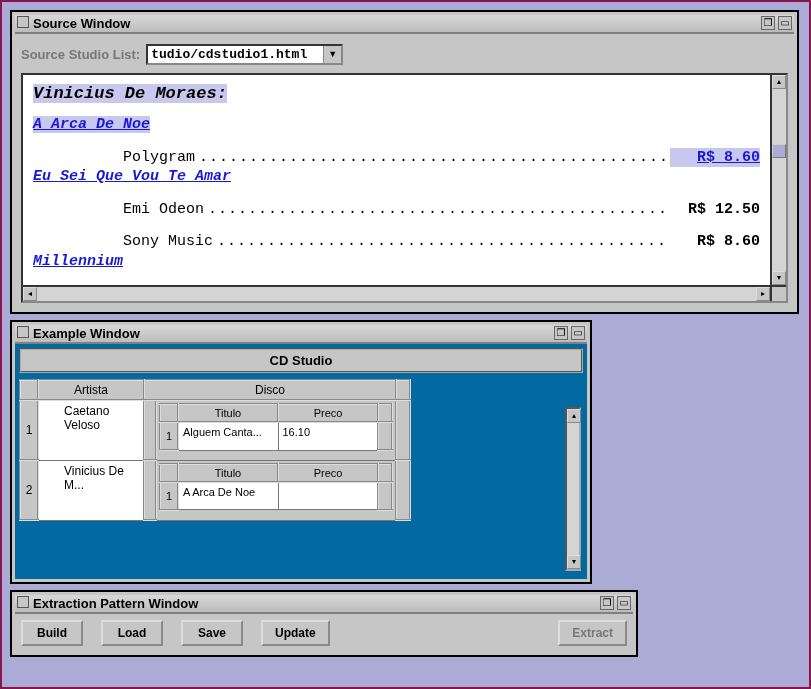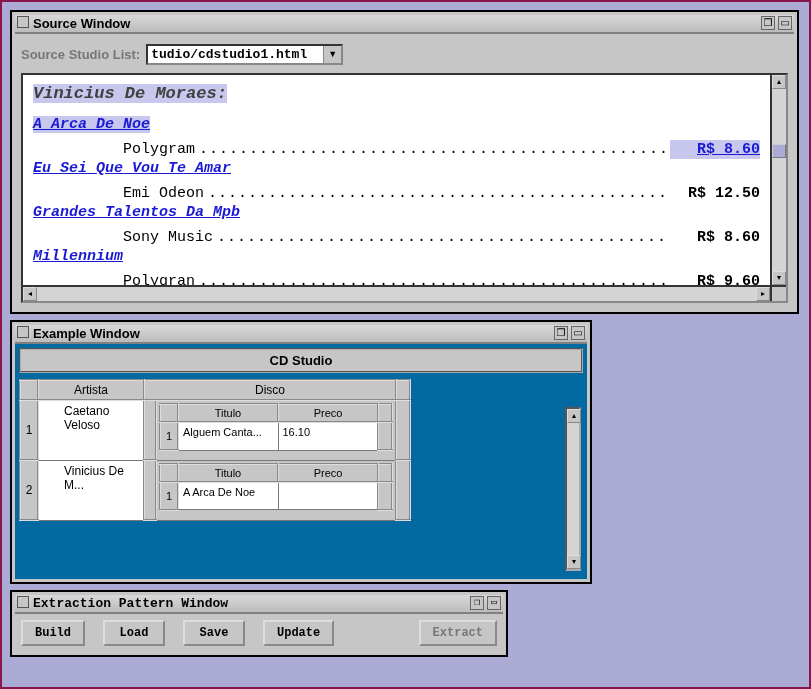--- a/index.html
+++ b/index.html
@@ -121,37 +121,37 @@
     inset: 0 16px 16px 0;
     overflow: hidden;
     padding: 8px 10px;
     font-family: "Courier New", monospace;
     font-size: 15px;
     line-height: 1.3;
   }
   .artist-head {
     font-style: italic;
     font-weight: bold;
-    color: #404040;
+    color: #000000;
     background: #c8c8ee;
     display: inline;
     font-size: 17px;
   }
   .album-link {
     color: #1a1ad4;
     text-decoration: underline;
     font-style: italic;
     font-weight: bold;
   }
   .album-link.sel { background: #c8c8ee; }
   .src-line {
     display: flex;
     white-space: nowrap;
     align-items: center;
-    margin-top: 5px;
+    margin-top: 13px;
   }
   .indent { display:inline-block; width: 90px; }
   .label-name { font-family: "Courier New", monospace; }
   .dots {
     flex: 1;
     overflow: hidden;
     letter-spacing: 1px;
     color: #000;
     padding: 0 4px;
   }
@@ -276,21 +276,21 @@
 
   .ex-scroll-wrap { position: relative; height: 196px; }
   .ex-vscroll {
     position: absolute; right: 2px; top: 28px; bottom: 4px;
     width: 16px; background: #c6c6c6;
     display: flex; flex-direction: column;
     border: 2px inset #aaa;
   }
 
   
-  .extract-panel { width: 498px; font-family: Liberation Mono, monospace; }
+  .extract-panel { width: 628px; }
   .extract-body {
     background: #c6c6c6;
     padding: 6px;
     display: flex;
     gap: 18px;
   }
   .btn {
     border: 2px outset #ddd;
     background: #c6c6c6;
     padding: 4px 12px;
@@ -337,21 +337,20 @@
                 <span class="dots"> ............................................................</span>
                 <span class="price sel">R$  8.60</span>
               </div>
               <div><a class="album-link">Eu Sei Que Vou Te Amar</a></div>
               <div class="src-line">
                 <span class="indent"></span>
                 <span class="label-name">Emi Odeon</span>
                 <span class="dots"> ............................................................</span>
                 <span class="price">R$  12.50</span>
               </div>
-              <div><a class="album-link">Grandes Talentos Da Mpb</a></div>
               <div class="src-line">
                 <span class="indent"></span>
                 <span class="label-name">Sony Music</span>
                 <span class="dots"> ............................................................</span>
                 <span class="price">R$  8.60</span>
               </div>
               <div><a class="album-link">Millennium</a></div>
               <div class="src-line">
                 <span class="indent"></span>
                 <span class="label-name">Polygran</span>

